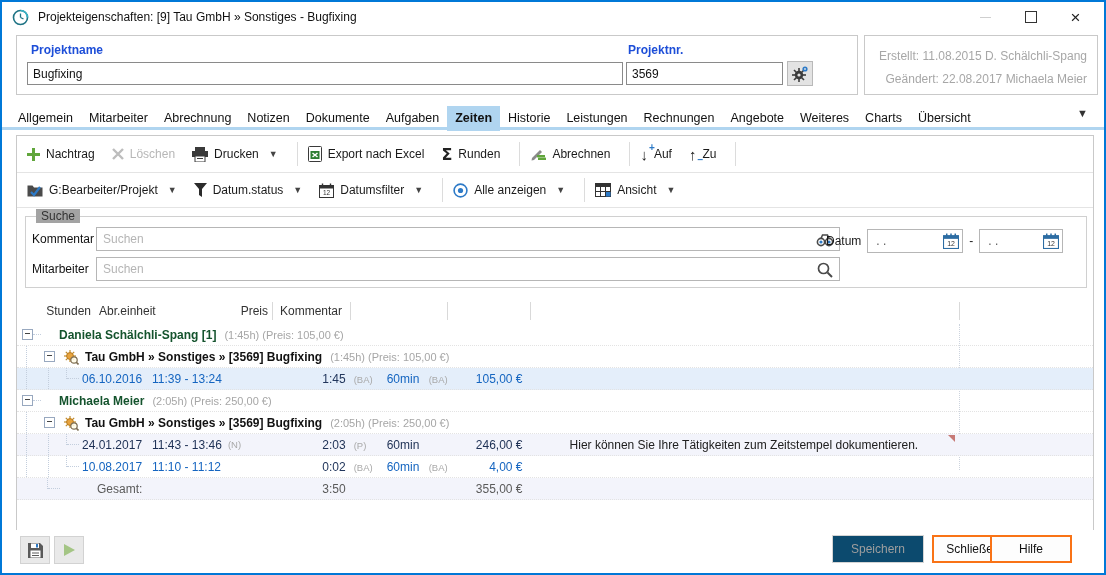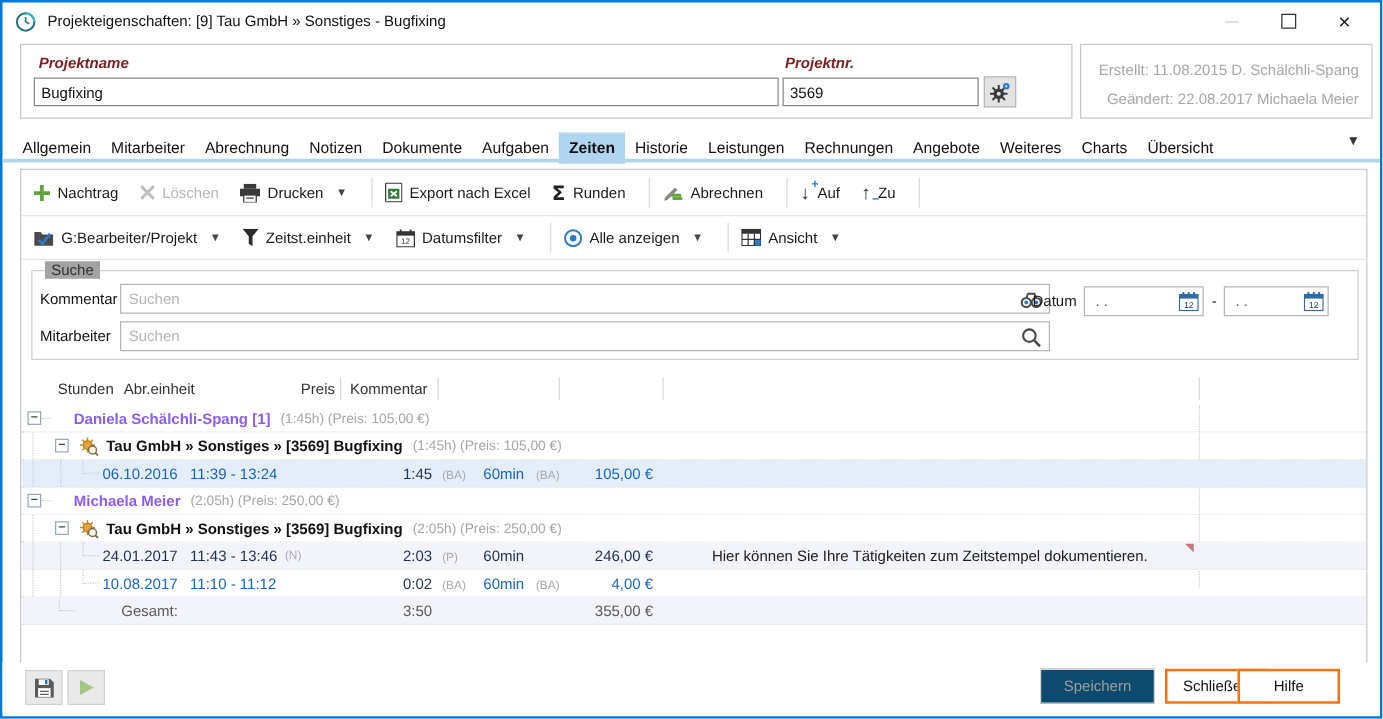--- a/index.html
+++ b/index.html
@@ -15,21 +15,21 @@
   .win-controls{position:absolute;right:6px;top:0;height:30px;display:flex;align-items:center;}
   .wc{width:45px;height:30px;display:flex;align-items:center;justify-content:center;cursor:default;}
   .wc-min-bar{width:11px;height:1px;background:#cfcfcf;}
   .wc-max-box{width:10px;height:10px;border:1px solid #333;}
   .wc-close-x{font-size:17px;color:#222;line-height:1;}
 
   
   .hbox{position:absolute;top:33px;height:60px;border:1px solid #c9c9c9;box-sizing:border-box;background:#fff;}
   .hbox-left{left:14px;width:842px;}
   .hbox-right{left:862px;width:234px;color:#a7a7a7;font-size:12px;}
-  .fld-label{position:absolute;font-weight:bold;font-size:12px;color:#7f1d1d;font-style:italic;}
+  .fld-label{position:absolute;font-weight:bold;font-size:12px;color:#1d4ed8;}
   .txt-input{position:absolute;height:23px;border:1px solid #8a8a8a;box-sizing:border-box;
              font-family:inherit;font-size:12px;padding:0 5px;color:#111;background:#fff;}
   .gear-btn{position:absolute;left:770px;top:25px;width:26px;height:25px;background:#e3e3e3;
             border:1px solid #b9b9b9;box-sizing:border-box;display:flex;align-items:center;justify-content:center;cursor:pointer;}
   .meta-lines{position:absolute;right:10px;top:9px;text-align:right;line-height:23px;}
 
   
   .tabstrip{position:absolute;left:0;top:104px;right:0;height:25px;display:flex;align-items:flex-end;padding-left:8px;}
   .tab{padding:5px 8px 6px 8px;font-size:12.5px;color:#111;cursor:pointer;white-space:nowrap;}
   .tab.active{background:#b0d5f0;font-weight:bold;}
@@ -79,21 +79,21 @@
   .c4{width:75px;padding-left:1px;}
   .c5{width:62px;text-align:right;}
   .c6{width:436px;padding-left:12px;}
   .c7{width:135px;}
   .trow{position:relative;height:21px;display:flex;align-items:center;border-bottom:1px dotted #e3e3e3;}
   .trow .c1{padding-left:0;display:flex;align-items:center;}
   .striped{background:#f3f4fb;}
   .selected{background:#e4eefa;}
   .vdots{position:absolute;left:942px;top:26px;bottom:63px;width:1px;border-left:1px dotted #cdd4de;}
 
-  .navy{color:#8b5cf6;font-weight:bold;padding-left:14px;}
+  .navy{color:#14532d;font-weight:bold;padding-left:14px;}
   .black-bold{color:#111;font-weight:bold;}
   .meta{color:#a6a6a6;font-size:11px;margin-left:8px;font-weight:normal;}
   .tag{color:#a9a9a9;font-size:9.5px;margin-left:6px;}
   .std{color:#22365c;}
   .billed .datev,.billed .timev,.billed .einh,.billed .preisv{color:#1565c0;}
   .unbilled .datev,.unbilled .timev,.unbilled .einh,.unbilled .preisv,.unbilled .std{color:#1d3054;}
   .timev{margin-left:10px;}
   .total-row{color:#5a5a5a;}
   .total-row .std,.total-row .preisv{color:#5a5a5a;}
 
@@ -256,21 +256,21 @@
           <path d="M0.5 2.5 h5 l1.5 2 h8.5 v9 h-15 Z" fill="#4a4a4a"></path>
           <path d="M4 9 L7 12 L13 4" stroke="#2d7ac7" stroke-width="2.2" fill="none"></path>
         </svg>
         <span>G:Bearbeiter/Projekt</span>
         <span class="dd-arrow">▼</span>
       </div>
       <div class="tb-item">
         <svg width="13" height="14" viewBox="0 0 13 14">
           <path d="M0 0 h13 l-5 6 v8 l-3 -2 v-6 Z" fill="#2b2b2b"></path>
         </svg>
-        <span>Zeitst.einheit</span>
+        <span>Datum.status</span>
         <span class="dd-arrow">▼</span>
       </div>
       <div class="tb-item">
         <svg width="15" height="15" viewBox="0 0 15 15">
           <rect x="0.5" y="2.5" width="14" height="12" fill="#fff" stroke="#333"></rect>
           <rect x="0.5" y="2.5" width="14" height="3" fill="#333"></rect>
           <line x1="3.5" y1="0.5" x2="3.5" y2="3" stroke="#333" stroke-width="1.4"></line>
           <line x1="11.5" y1="0.5" x2="11.5" y2="3" stroke="#333" stroke-width="1.4"></line>
           <text x="7.5" y="12.2" font-size="6.5" text-anchor="middle" fill="#333" font-family="sans-serif">12</text>
         </svg>

